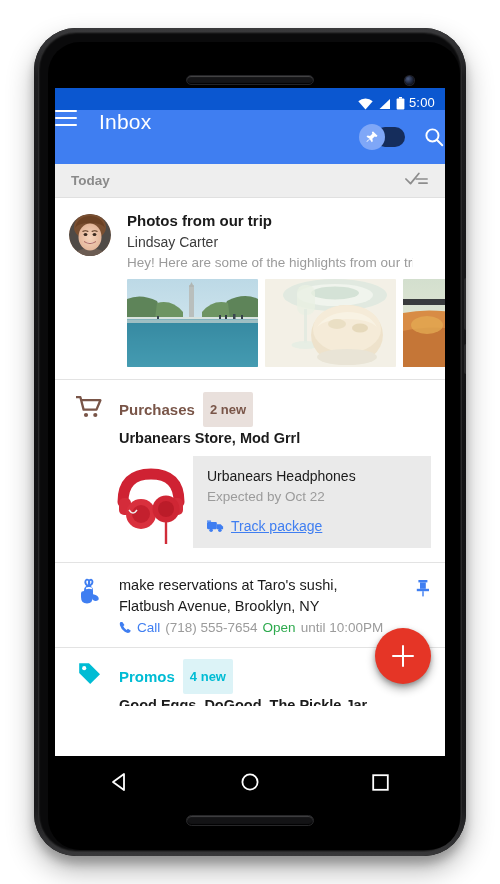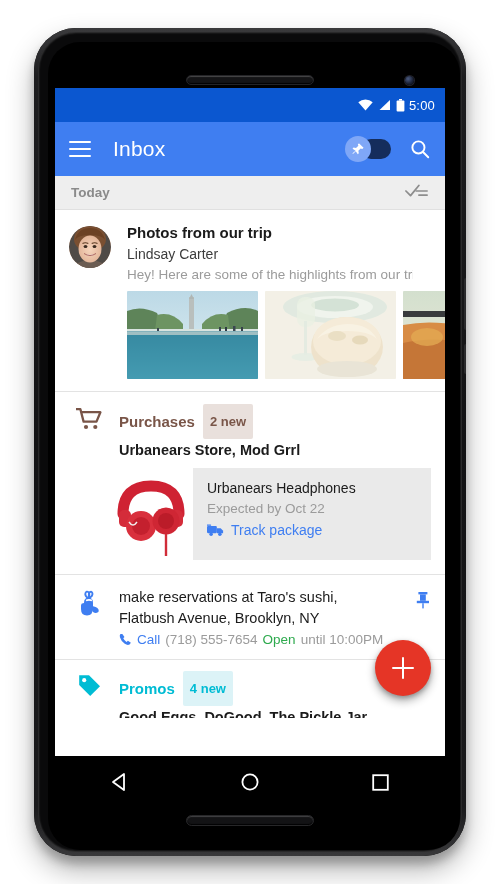--- a/index.html
+++ b/index.html
@@ -63,30 +63,30 @@
   }
 
   
   .screen {
     position: absolute; left: 55px; top: 88px; width: 390px; height: 668px;
     background: #fff; overflow: hidden;
   }
 
   
   .statusbar {
-    height: 34px; background: #0b57d0; position: relative;
-    display: flex; align-items: center; justify-content: flex-end; padding-right: 10px;
+    height: 22px; background: #0b57d0; position: relative;
+    display: flex; align-items: flex-end; justify-content: flex-end; padding-right: 10px;
   }
   .sb-icons { display: flex; align-items: center; gap: 5px; }
   .sb-time { color: #fff; font-size: 13px; letter-spacing: .2px; margin-left: 4px; }
 
   
   .appbar {
-    height: 54px; background: #3f7ef1; display: flex; align-items: center;
-    padding: 0 14px; position: relative;
+    height: 54px; background: #3f7ef1; display: flex; 
+    padding: 0 0; position: relative;
   }
   .hamburger { width: 22px; height: 16px; display:flex; flex-direction:column; justify-content:space-between; cursor:pointer; }
   .hamburger span { display:block; height:2px; background:#fff; border-radius:1px; }
   .appbar-title { color:#fff; font-size:21px; margin-left:22px; letter-spacing:.2px; }
   .appbar-right { margin-left:auto; display:flex; align-items:center; gap:18px; }
 
   .pin-toggle { position: relative; width: 46px; height: 22px; cursor: pointer; display:flex; align-items:center; }
   .pin-toggle .track {
     position:absolute; right:0; width:30px; height:20px; border-radius:10px; background:#152d5c;
   }
@@ -127,21 +127,21 @@
   .c2-headtext { margin-left:10px; }
   .row-title { display:flex; align-items:center; gap:8px; }
   .bundle-name { font-size:15px; font-weight:bold; }
   .badge { font-size:13px; font-weight:bold; padding:10px 7px; border-radius:2px; }
   .c2-sub { font-size:14.5px; font-weight:bold; color:#1b1b1b; margin-top:3px; }
   .item-block { display:flex; margin-top:10px; margin-left:40px; }
   .item-photo { width:84px; flex:0 0 84px; position:relative; }
   .item-card { flex:1; background:#eaeaea; padding:12px 14px 14px 14px; margin-left:0; }
   .item-title { font-size:14px; color:#1b1b1b; }
   .item-eta { font-size:13.5px; color:#9b9b9b; margin-top:5px; }
-  .item-link { font-size:14px; color:#3f7ef1; margin-top:6px; display:flex; align-items:center; gap:7px; }
+  .item-link { font-size:14px; color:#3f7ef1; margin-top:14px; display:flex; align-items:center; gap:7px;text-decoration:underline; }
 
   
   .c3 { display:flex; padding:12px 14px 12px 14px; position:relative; }
   .c3-icon { width:40px; flex:0 0 40px; display:flex; justify-content:center; padding-top:3px; }
   .c3-body { margin-left:10px; flex:1; }
   .c3-l1, .c3-l2 { font-size:14.5px; color:#1b1b1b; line-height:1.42; }
   .c3-call { font-size:13.5px; margin-top:4px; display:flex; align-items:center; gap:5px; flex-wrap:nowrap; }
   .call-word { color:#3f7ef1; }
   .phone-num { color:#9b9b9b; }
   .open-word { color:#2eaa4e; }

